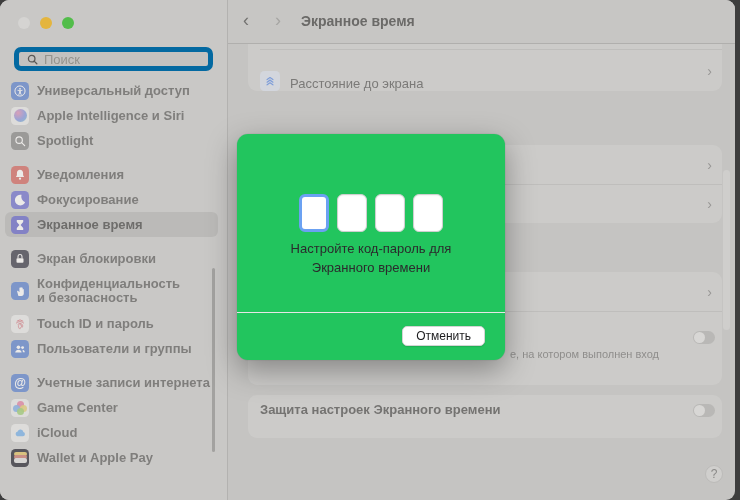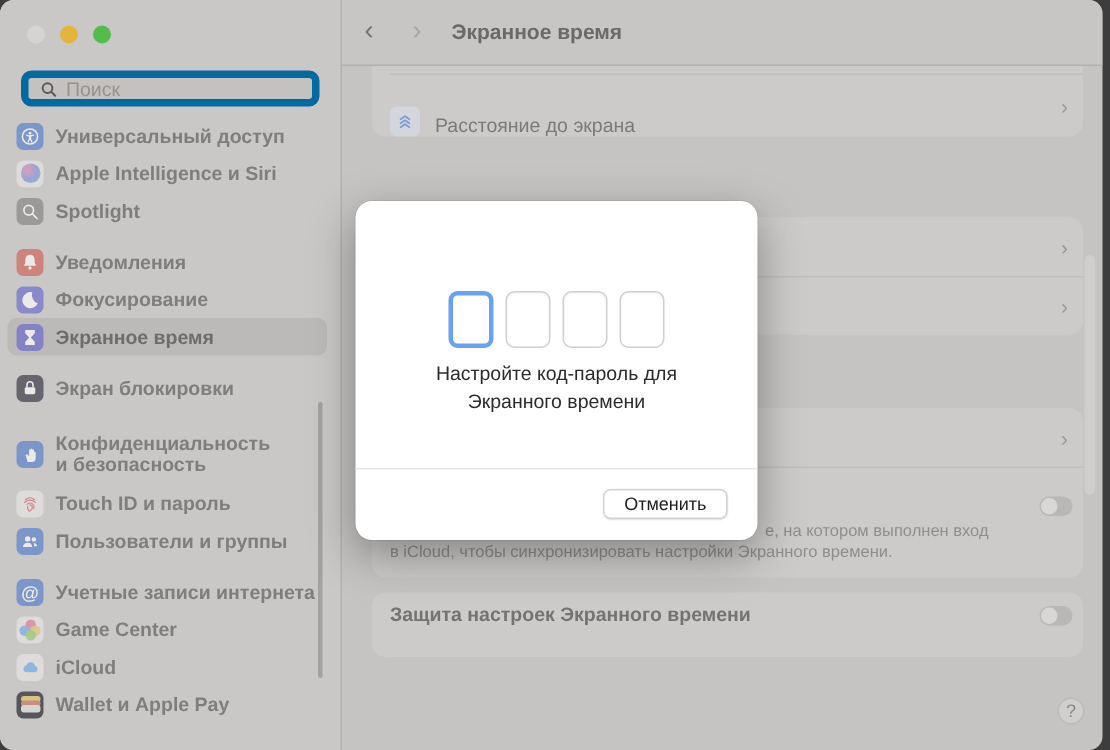--- a/index.html
+++ b/index.html
@@ -10,21 +10,21 @@
   .tl{width:12px;height:12px;border-radius:50%;}
   .tl.close{background:#d5d4d2;}
   .tl.min{background:#e4b53e;}
   .tl.max{background:#52bd4a;}
   .search{position:absolute;left:14px;top:47px;width:199px;height:24px;background:#c3c2c0;border:5px solid #0369a1;border-radius:7px;box-sizing:border-box;display:flex;align-items:center;padding:0 7px;gap:5px;}
   .search svg{width:13px;height:13px;flex:0 0 auto;}
   .search .ph{font-size:13px;color:#94938d;}
   .nav{position:absolute;left:5px;top:78px;right:9px;}
   .nav-group{margin-bottom:9px;}
   .nav-item{display:flex;align-items:center;gap:8px;height:25px;padding:0 6px;border-radius:6px;}
-  .nav-item.two-line{height:40px;margin-top:12px;}
+  .nav-item.two-line{height:40px;}
   .nav-item.selected{background:#bbbab8;}
   .nav-item .lbl{font-size:13px;color:#7f7e7c;white-space:pre-line;line-height:14px;font-weight:bold;}
   .nav-item.selected .lbl{color:#6e6d6b;}
   .ic{width:18px;height:18px;border-radius:4.5px;flex:0 0 auto;display:flex;align-items:center;justify-content:center;overflow:hidden;}
   .ic svg{width:14px;height:14px;display:block;}
   .at-glyph{color:#eceae8;font-size:12px;font-weight:bold;line-height:1;}
   .siri-ball{width:13px;height:13px;border-radius:50%;background:radial-gradient(circle at 32% 30%,#d9a0b8,#9aa4d6 55%,#8cc1c6);}
   .gc{position:relative;width:14px;height:14px;}
   .gc i{position:absolute;width:7px;height:7px;border-radius:50%;opacity:.9;}
   .gc .b1{left:3.5px;top:0;background:#d98fa6;}
@@ -47,21 +47,21 @@
   .divider{height:1px;background:#bfbebc;margin-left:12px;}
   .row{position:relative;display:flex;align-items:center;}
   .chev{position:absolute;right:10px;font-size:14px;color:#989795;top:50%;transform:translateY(-50%);}
   .sec-label{position:absolute;left:22px;top:133px;font-size:13px;font-weight:700;color:#6e6d6b;}
   .toggle{position:absolute;right:7px;width:22px;height:13px;border-radius:7px;background:#b9b8b6;}
   .toggle .knob{position:absolute;left:1px;top:1px;width:11px;height:11px;border-radius:50%;background:#d8d7d5;}
   .desc{font-size:11px;line-height:13.5px;color:#8f8e8c;}
   .help{position:absolute;left:477px;top:465px;width:18px;height:18px;border-radius:50%;background:#d0cfcd;border:1px solid #bcbbb9;box-sizing:border-box;text-align:center;line-height:16px;font-size:12px;color:#8a8987;}
   .main-scroll{position:absolute;left:495px;top:170px;width:7px;height:160px;border-radius:4px;background:#cfcecc;}
   
-  .modal{position:absolute;left:237px;top:134px;width:268px;height:226px;background:#ffffff;border-radius:11px;box-shadow:0 10px 30px rgba(0,0,0,.35),0 0 0 .5px rgba(0,0,0,.08);z-index:50;}
+  .modal{position:absolute;left:237px;top:134px;width:268px;height:226px;background:#22c55e;border-radius:11px;box-shadow:0 10px 30px rgba(0,0,0,.35),0 0 0 .5px rgba(0,0,0,.08);z-index:50;}
   .boxes{position:absolute;top:60px;left:0;right:0;display:flex;justify-content:center;gap:8px;}
   .pbox{width:30px;height:38px;border-radius:6px;background:#fff;border:1px solid #cfcfcf;box-sizing:border-box;box-shadow:inset 0 .5px 1.5px rgba(0,0,0,.08);}
   .pbox.focused{border:3px solid #6ba1f2;box-shadow:none;}
   .msg{position:absolute;top:106px;left:0;right:0;text-align:center;font-size:13px;line-height:18.5px;color:#2b2b2d;}
   .modal-footer{position:absolute;left:0;right:0;bottom:0;height:47px;border-top:1px solid #e6e6e6;}
   .cancel-btn{position:absolute;right:20px;top:13px;height:20px;padding:0 13px;background:#fff;border:1px solid #d4d4d4;border-radius:5px;font-size:12px;color:#1d1d1f;line-height:18px;box-shadow:0 .5px 1px rgba(0,0,0,.12);}
 </style>
 </head>
 <body>
 
@@ -258,21 +258,20 @@
       <div class="row" style="height:39px;">
         <span class="chev">›</span>
       </div>
       <div class="divider"></div>
       <div class="row" style="height:73px;align-items:flex-start;">
         <div class="toggle" style="top:19px;">
             <i class="knob"></i>
           </div>
         <div style="position:absolute;left:12px;right:40px;top:36px;">
           <div class="desc" style="padding-left:250px;white-space:nowrap;">е, на котором выполнен вход</div>
-          <div class="desc">в iCloud, чтобы синхронизировать настройки Экранного времени.</div>
         </div>
       </div>
     </div>
 
     <div class="card" style="top:395px;height:43px;">
       <div class="row" style="height:43px;align-items:flex-start;">
         <div class="toggle" style="top:9px;">
             <i class="knob"></i>
           </div>
         <div style="position:absolute;left:12px;right:40px;top:7px;">

